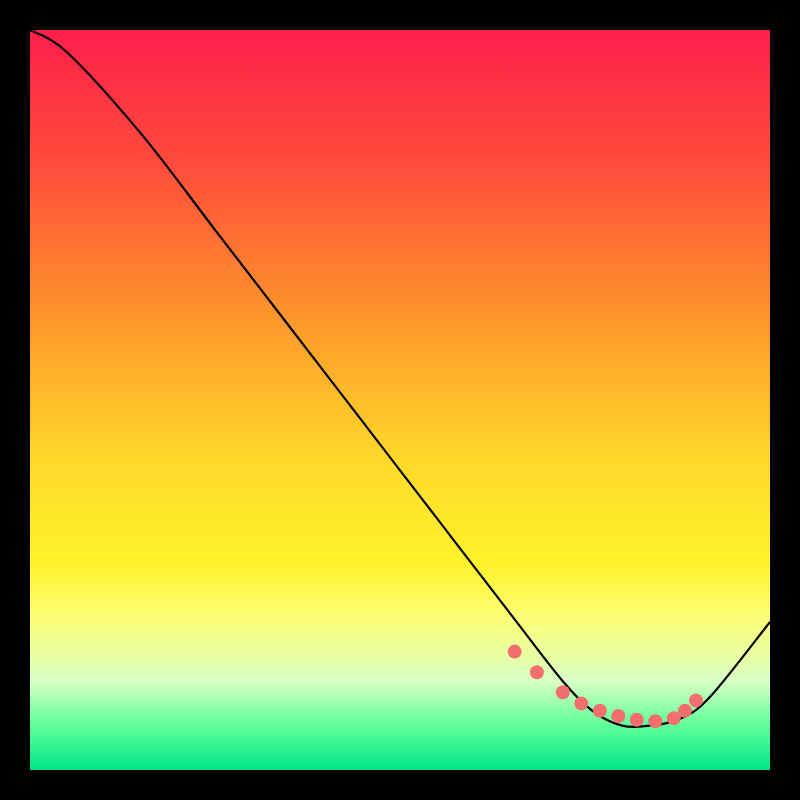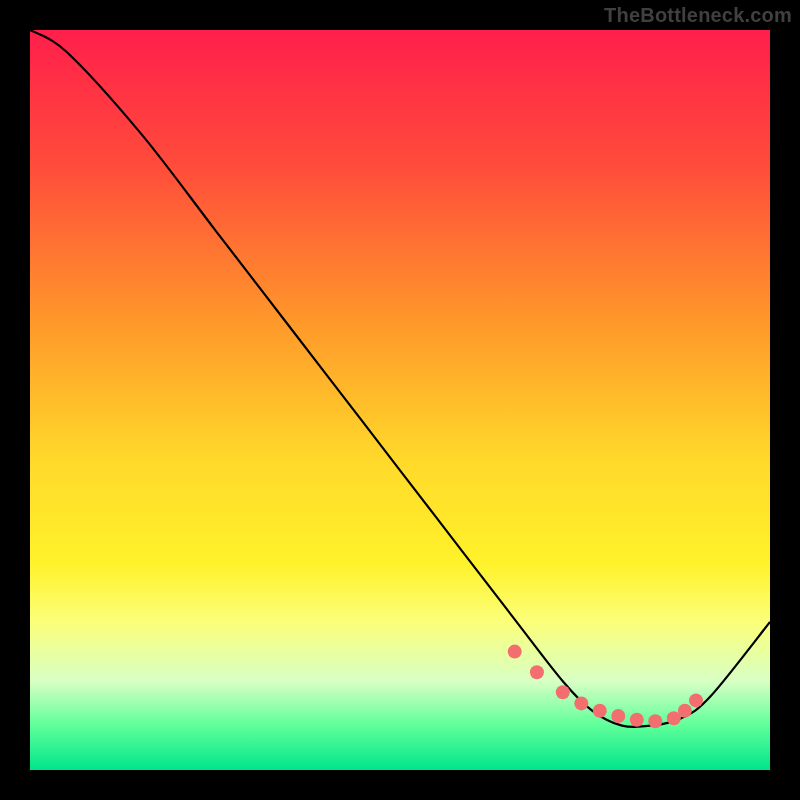--- a/index.html
+++ b/index.html
@@ -60,21 +60,20 @@
   }
   .dot {
     fill: #f36f6f;
     stroke: none;
   }
 </style>
 </head>
 <body>
 
 <div class="frame">
-  <div class="watermark">TheBottleneck.com</div>
   <div class="plot-area">
     <svg class="curve" viewBox="0 0 740 740">
       <path id="curve-path" d="M 0 0 C 6.2 3.7, 18.5 4.9, 37.0 22.2 C 55.5 39.5, 86.3 74.0, 111.0 103.6 C 135.7 133.2, 160.3 167.7, 185.0 199.8 C 209.7 231.9, 234.3 263.9, 259.0 296.0 C 283.7 328.1, 308.3 360.1, 333.0 392.2 C 357.7 424.3, 382.3 456.3, 407.0 488.4 C 431.7 520.5, 460.0 557.5, 481.0 584.6 C 502.0 611.7, 519.2 635.2, 532.8 651.2 C 546.4 667.2, 552.5 673.4, 562.4 680.8 C 572.3 688.2, 582.1 693.1, 592.0 695.6 C 601.9 698.1, 611.7 696.8, 621.6 695.6 C 631.5 694.4, 641.3 693.1, 651.2 688.2 C 661.1 683.3, 666.0 682.0, 680.8 666.0 C 695.6 650.0, 730.1 604.3, 740.0 592.0"></path>
       <g id="marker-group">
           <circle cx="484.7" cy="621.6" r="7" class="dot"></circle>
           <circle cx="506.9" cy="642.3" r="7" class="dot"></circle>
           <circle cx="532.8" cy="662.3" r="7" class="dot"></circle>
           <circle cx="551.3" cy="673.4" r="7" class="dot"></circle>
           <circle cx="569.8" cy="680.8" r="7" class="dot"></circle>
           <circle cx="588.3" cy="686.0" r="7" class="dot"></circle>

